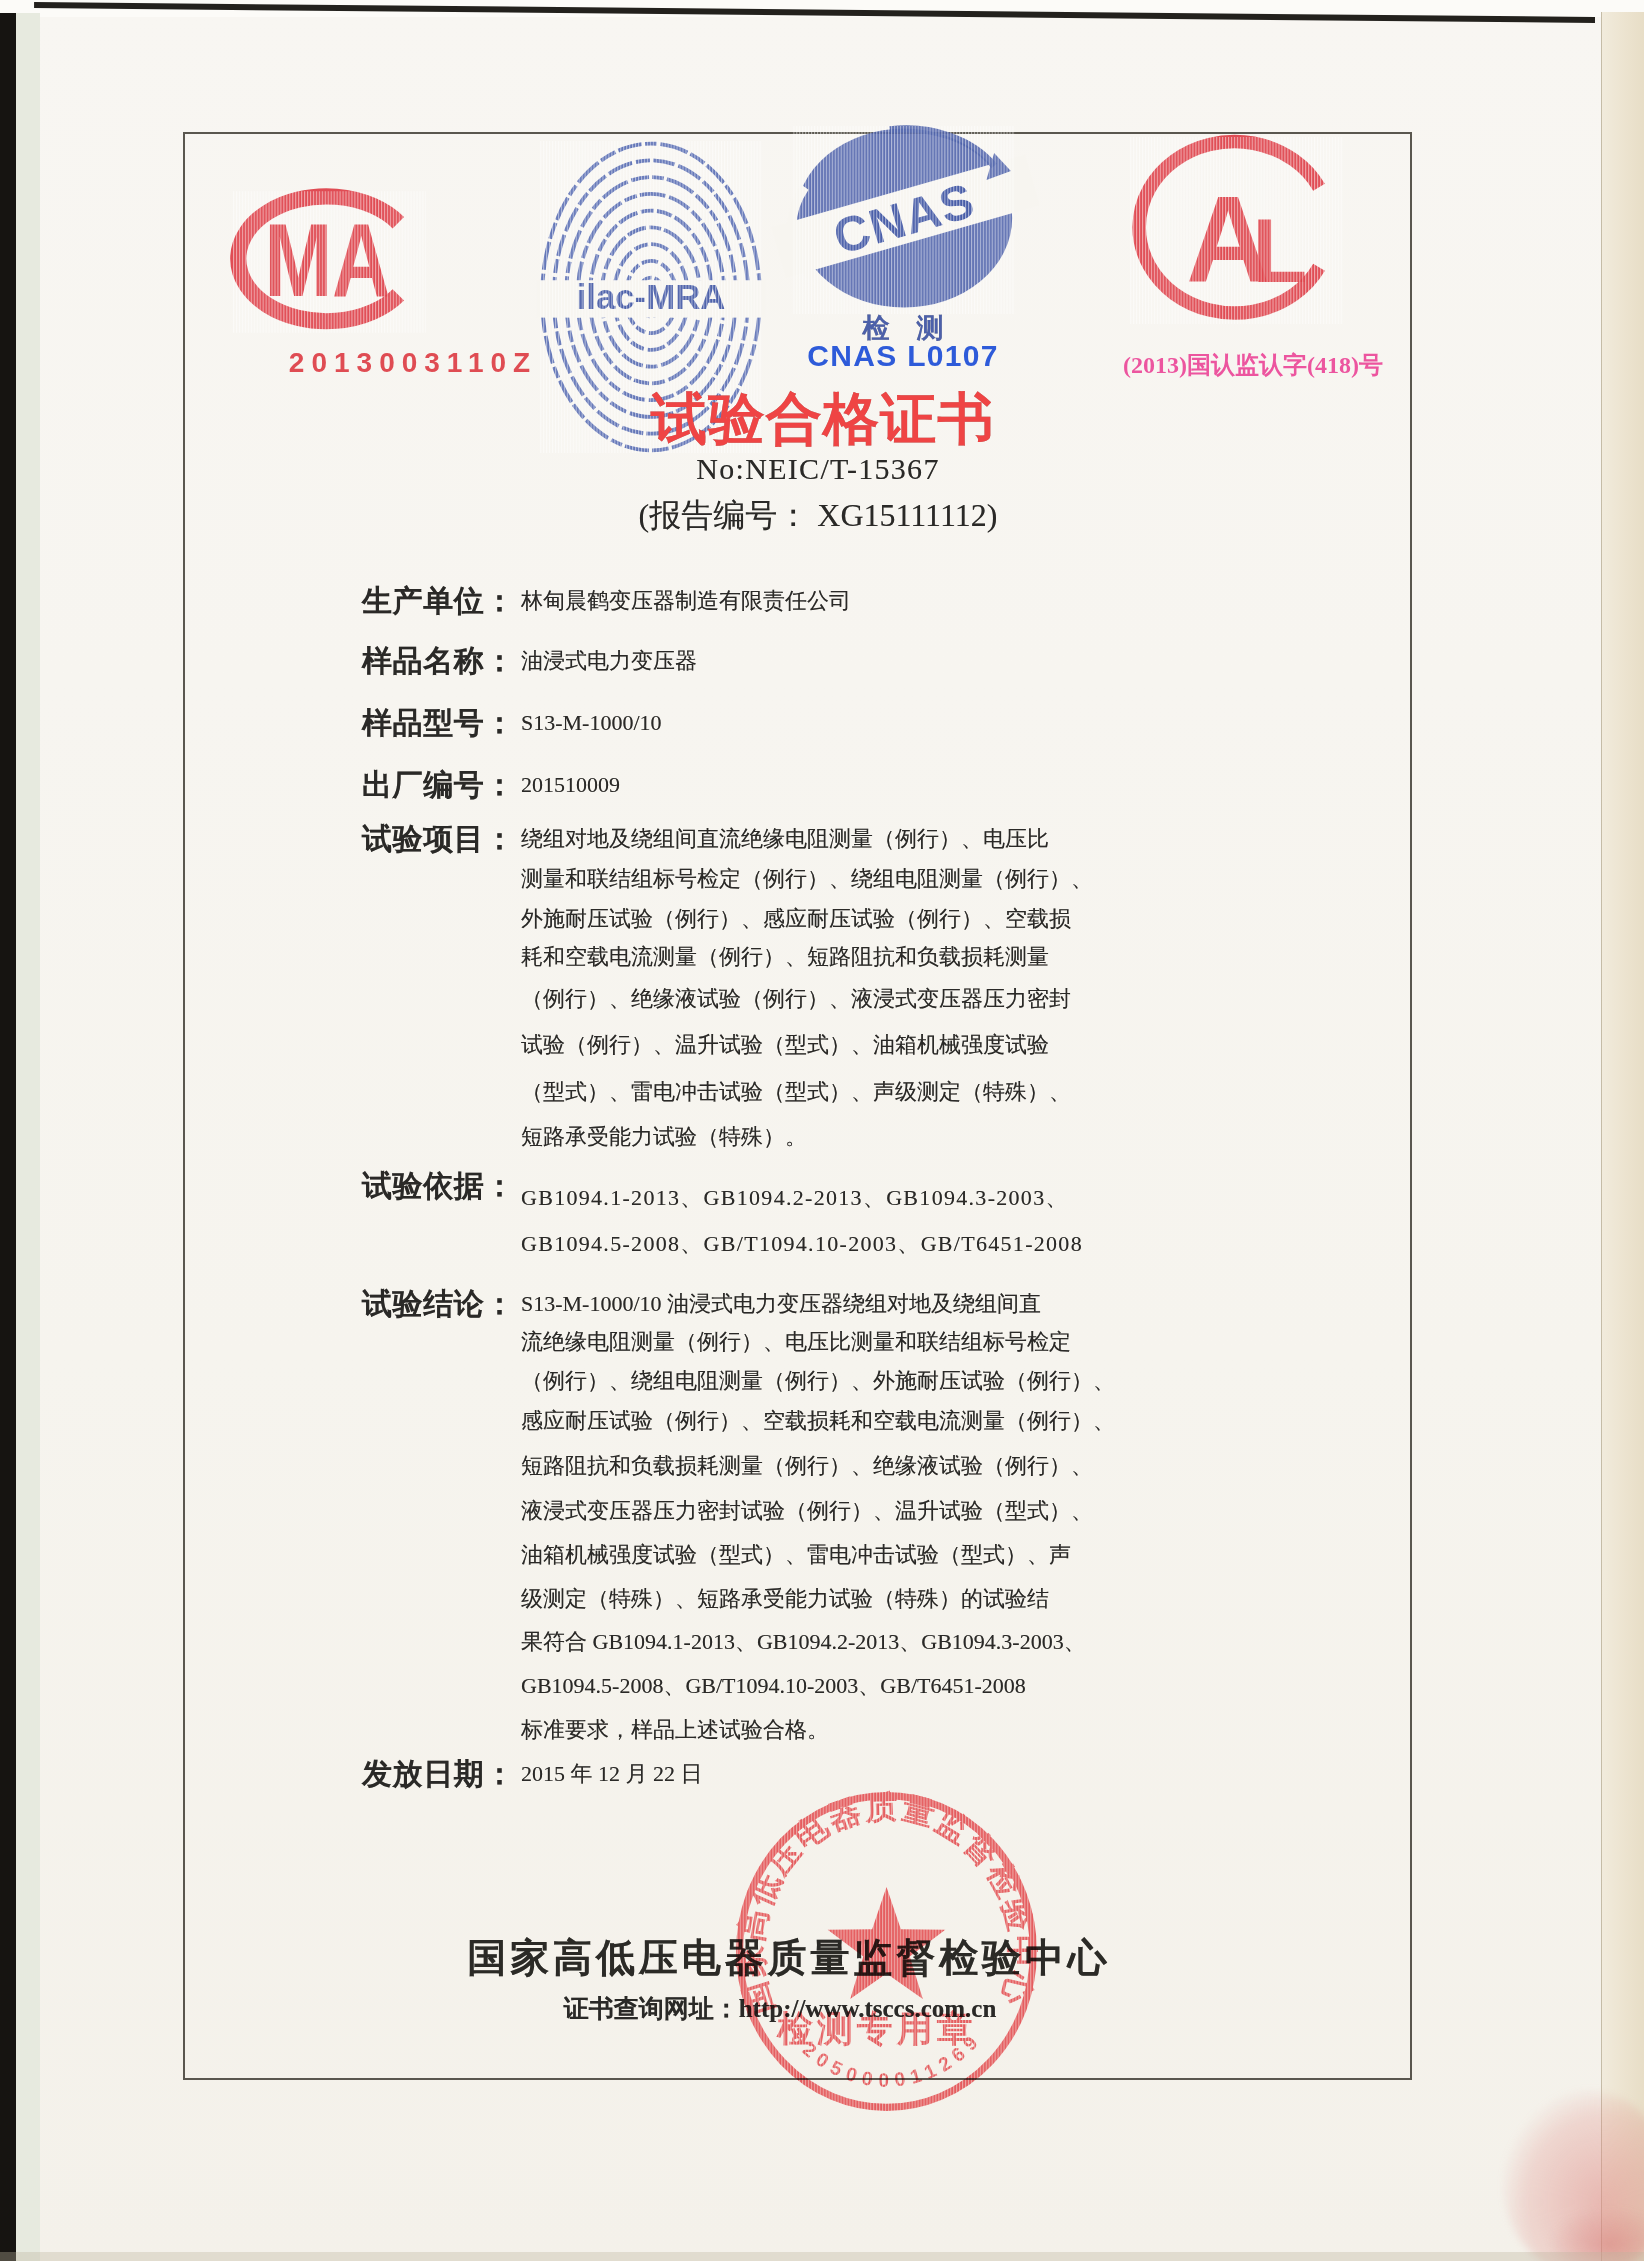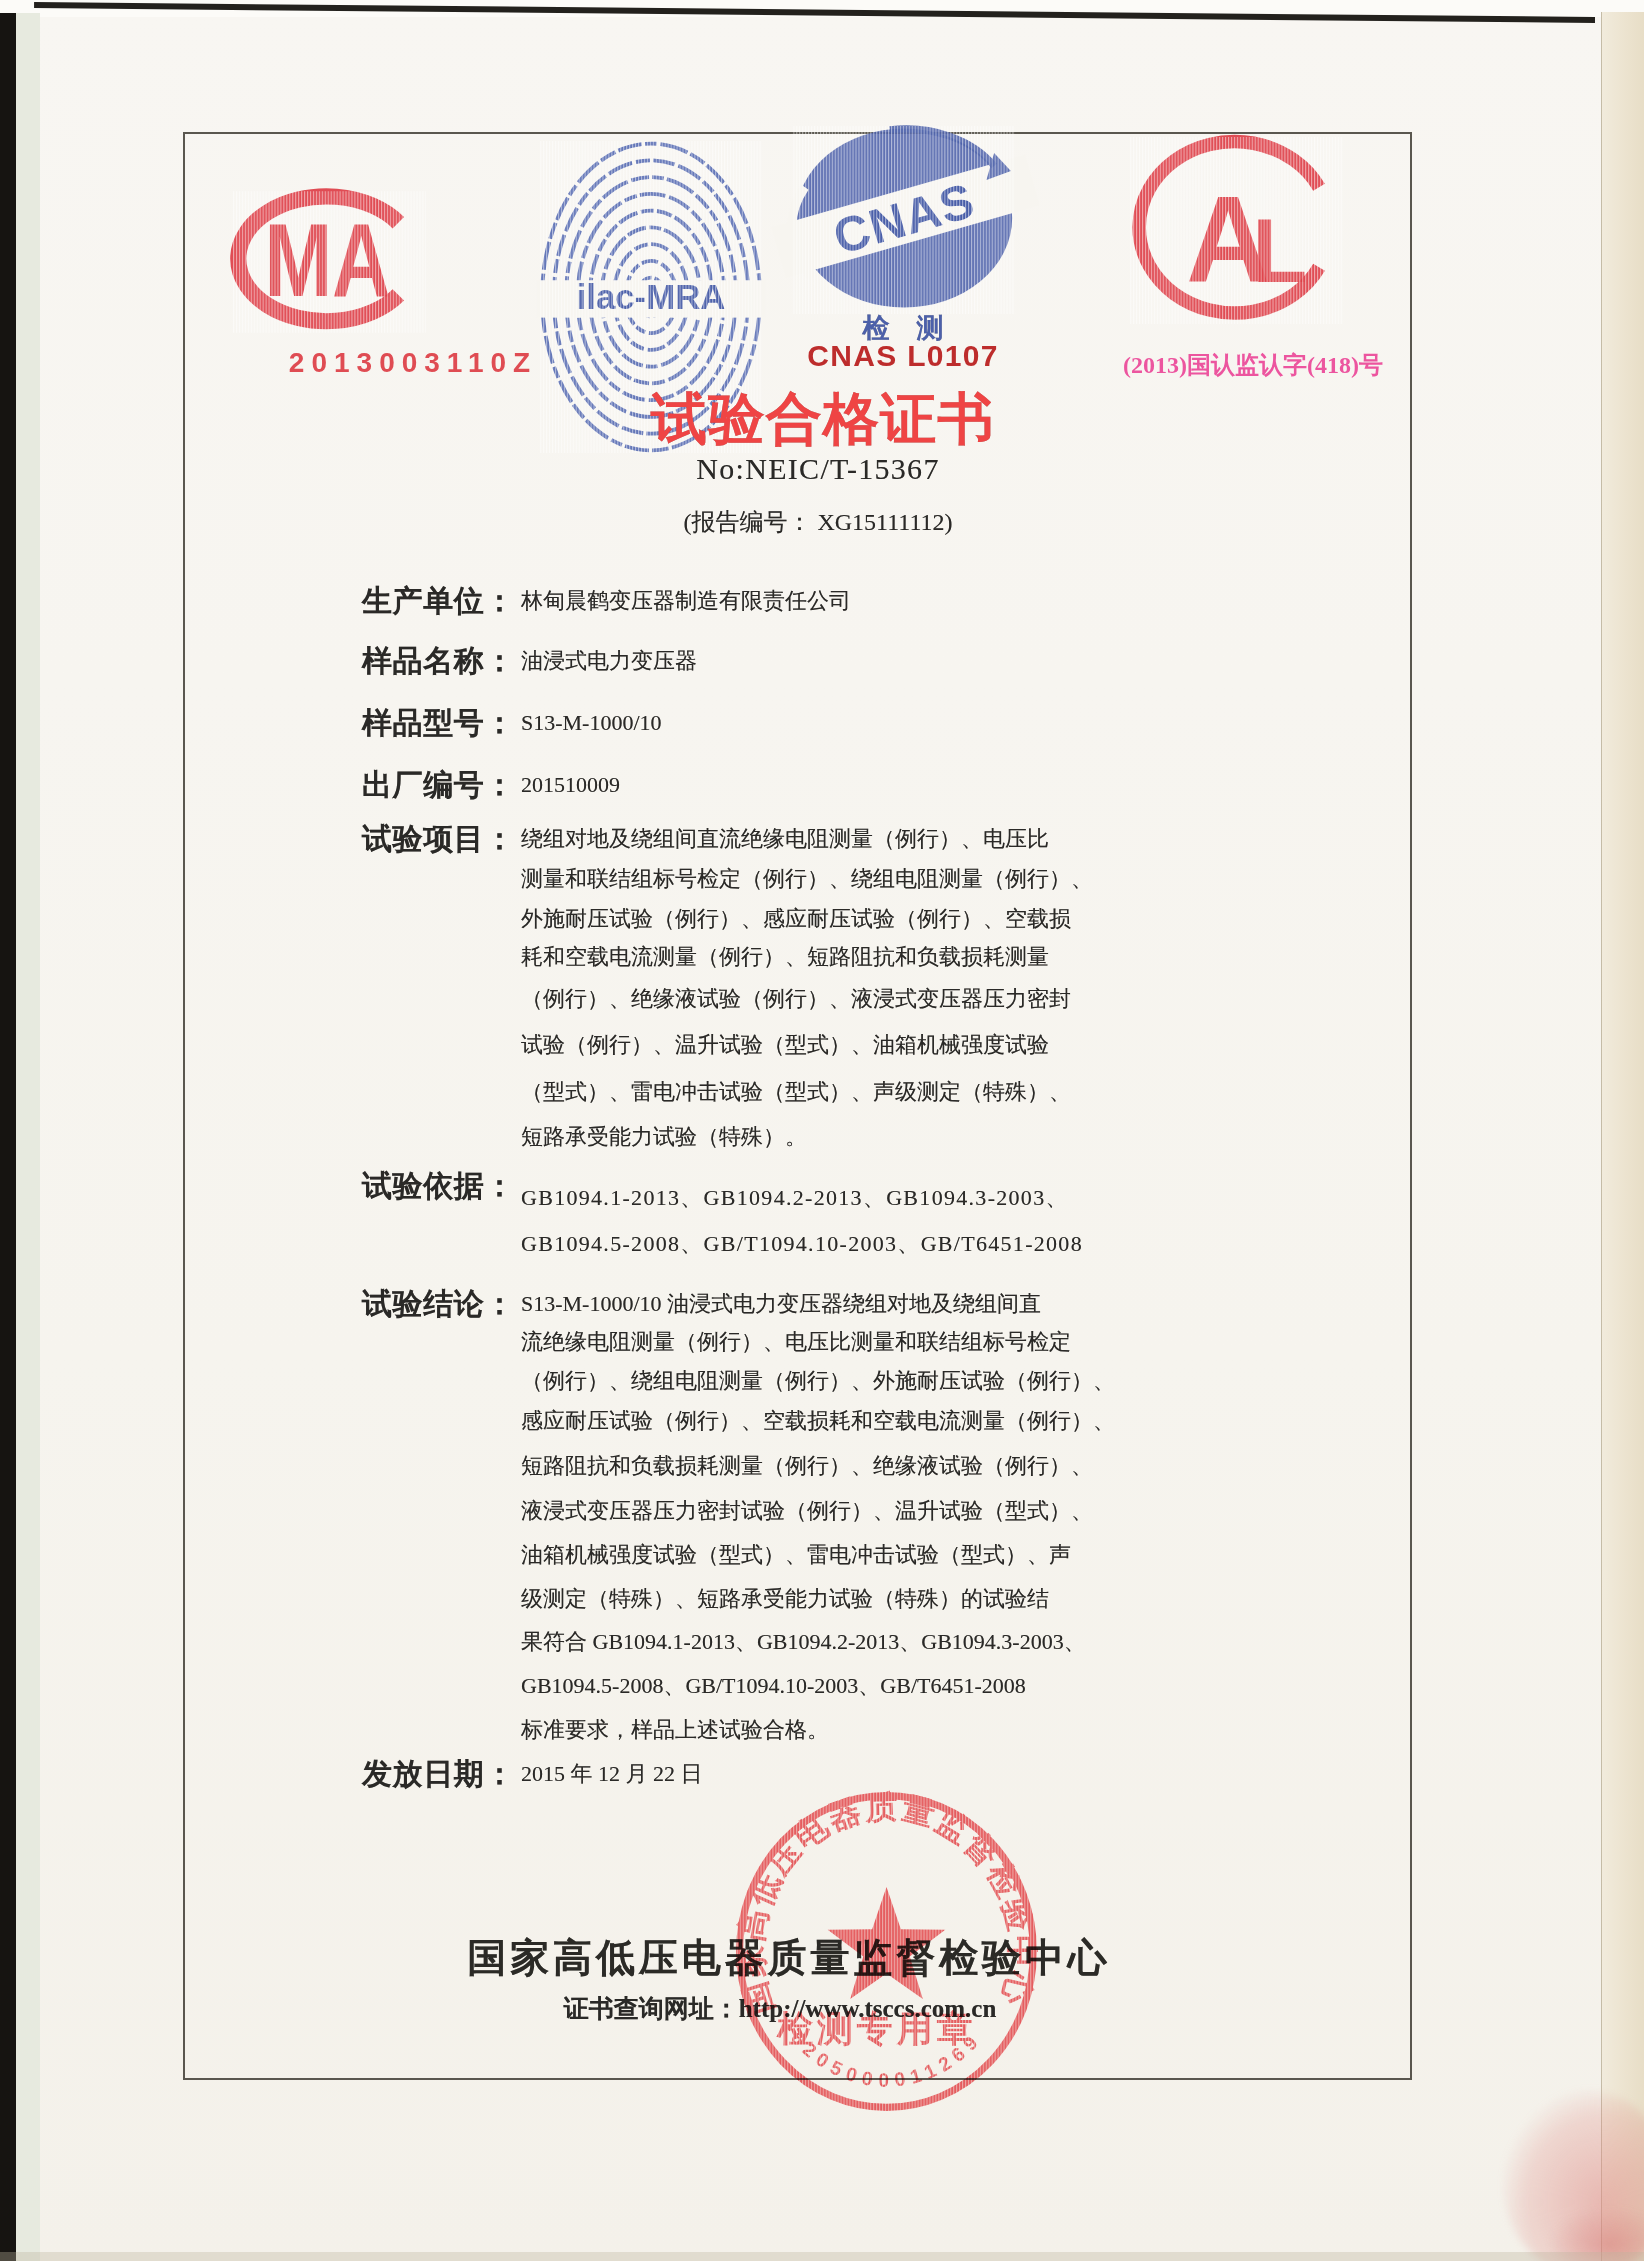--- a/index.html
+++ b/index.html
@@ -31,27 +31,27 @@
   
   svg{overflow:visible;}
   #cma-svg{left:233px;top:191px;}
   #ilac-svg{left:540px;top:141px;}
   #cnas-svg{left:793px;top:126px;}
   #cal-svg{left:1130px;top:137px;}
   .stamp-num{font-family:"Liberation Sans","DejaVu Sans",sans-serif;font-weight:700;white-space:nowrap;margin-left:22px;}
   #cma-number{left:391px;top:347px;transform:translateX(-50%);font-size:28px;letter-spacing:7px;color:#dd3a42;opacity:.9;}
   #cal-number{left:1231px;top:349px;transform:translateX(-50%);font-size:24px;letter-spacing:0px;color:#ec4899;opacity:.92;font-family:"Liberation Serif","DejaVu Serif",serif;font-weight:700;}
   #cnas-sub{left:903px;top:310px;transform:translateX(-50%);font-size:27px;color:#3e54a4;opacity:.92;white-space:nowrap;font-weight:600;}
-  #cnas-code{left:903px;top:339px;transform:translateX(-50%);font-size:30px;color:#b91c1c;opacity:.92;white-space:nowrap;
+  #cnas-code{left:903px;top:339px;transform:translateX(-50%);font-size:30px;color:#1d4ed8;opacity:.92;white-space:nowrap;
     font-family:"Liberation Sans","DejaVu Sans",sans-serif;font-weight:700;letter-spacing:1.3px;}
   
   .inkline{white-space:nowrap;text-shadow:0 0 0.6px rgba(45,44,40,0.45);}
   #title{left:819px;top:378px;transform:translateX(-50%);font-size:56px;font-weight:700;letter-spacing:1.3px;color:#ef4444;margin:4px;}
   #cert-no{left:818px;top:452px;transform:translateX(-50%);font-size:30px;letter-spacing:1.3px;}
-  #report-no{left:818px;top:506px;transform:translateX(-50%);font-size:24px;}
+  #report-no{left:818px;top:494px;transform:translateX(-50%);font-size:32px;}
   .lbl{left:362px;font-size:30px;font-weight:700;letter-spacing:0.6px;line-height:34px;}
   .val{left:521px;font-size:22px;font-weight:400;line-height:34px;}
   #r-producer-l,#r-producer-v{top:584px;text-align:right;}
   #r-name-l,#r-name-v{top:644px;}
   #r-model-l,#r-model-v{top:706px;}
   #r-factory-l,#r-factory-v{top:768px;}
   #r-items-l{top:822px;}
   #it0{top:822px;} #it1{top:862px;} #it2{top:902px;} #it3{top:940px;}
   #it4{top:982px;} #it5{top:1028px;} #it6{top:1075px;} #it7{top:1120px;}
   #r-basis-l{top:1169px;}

